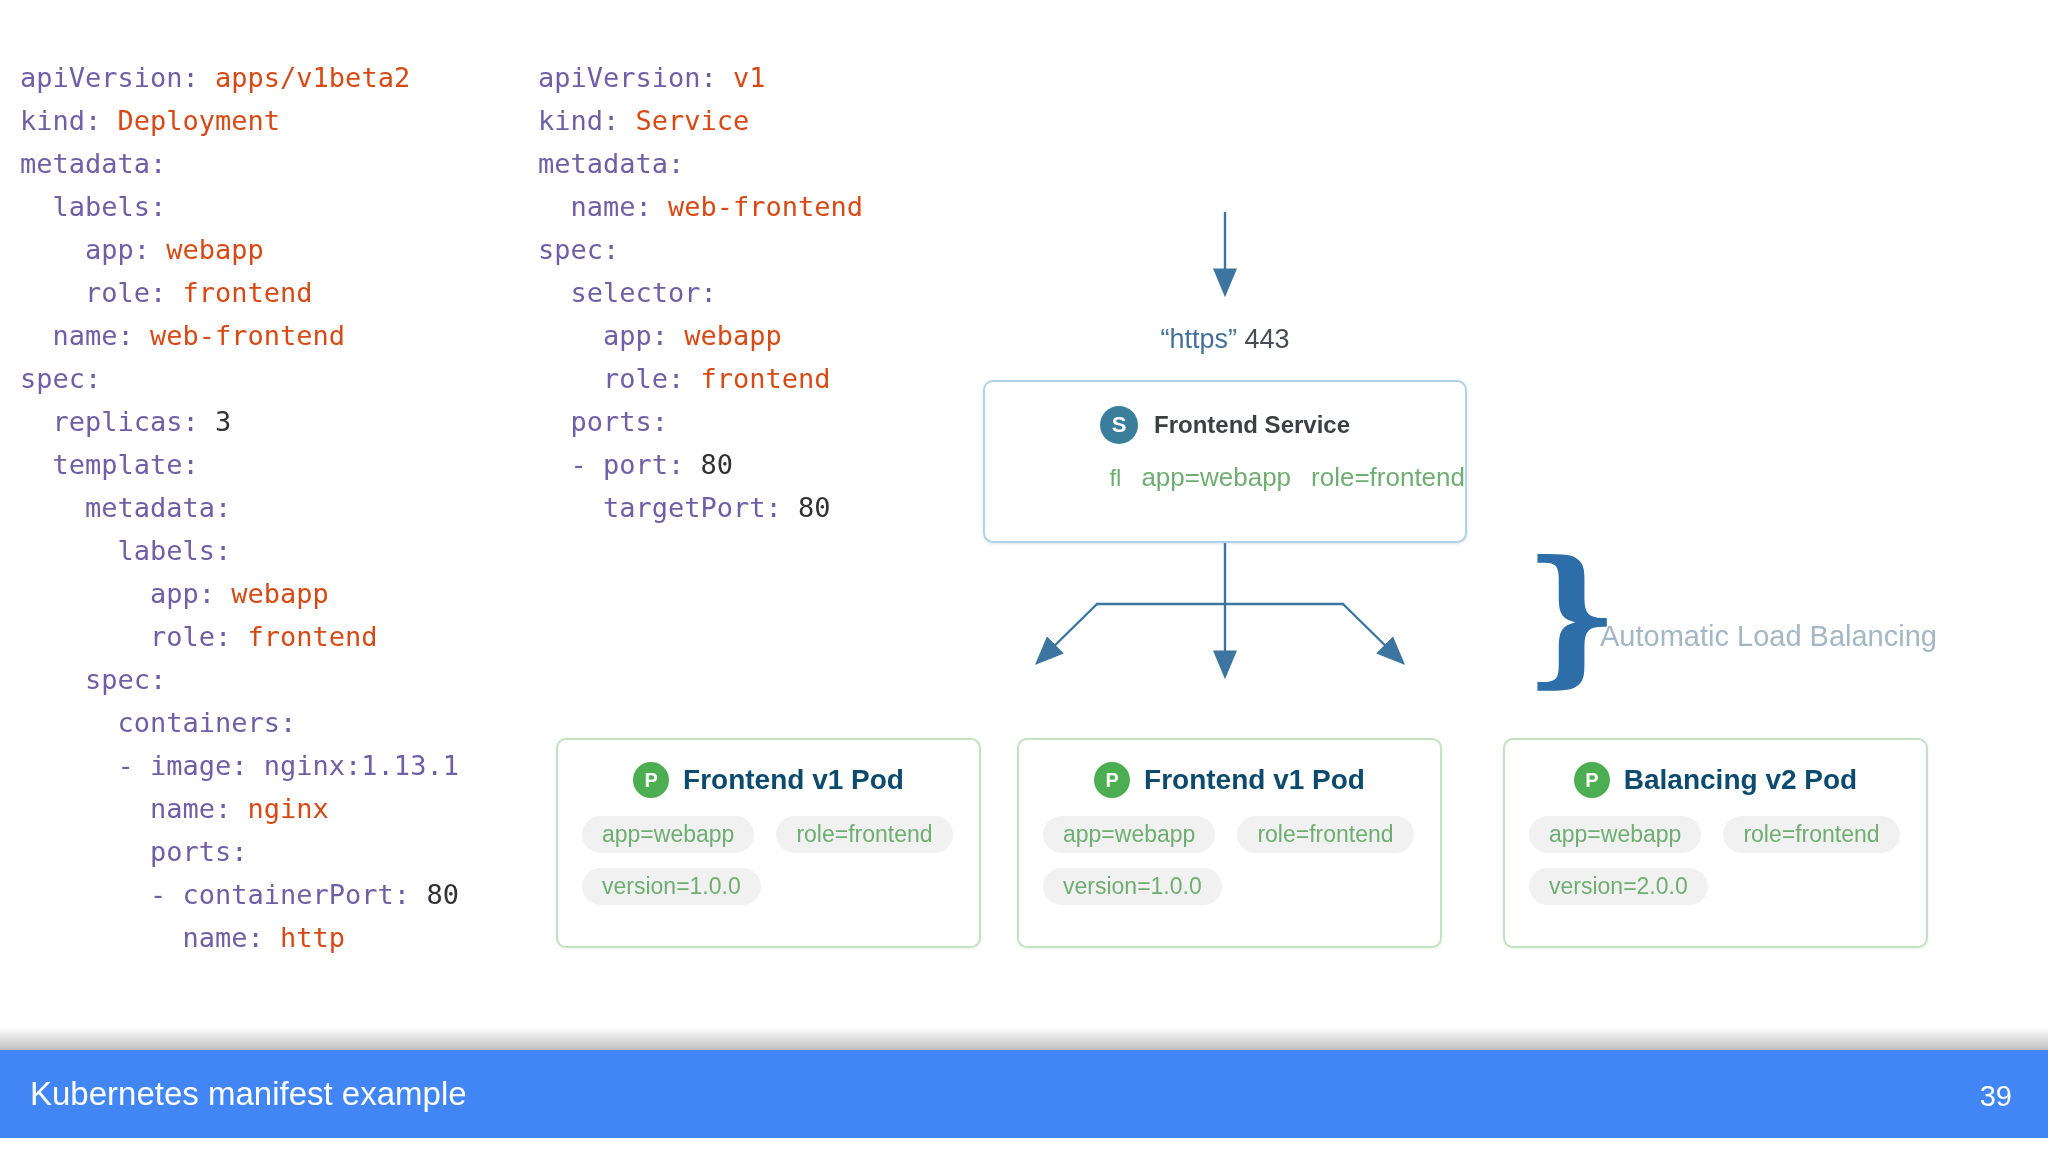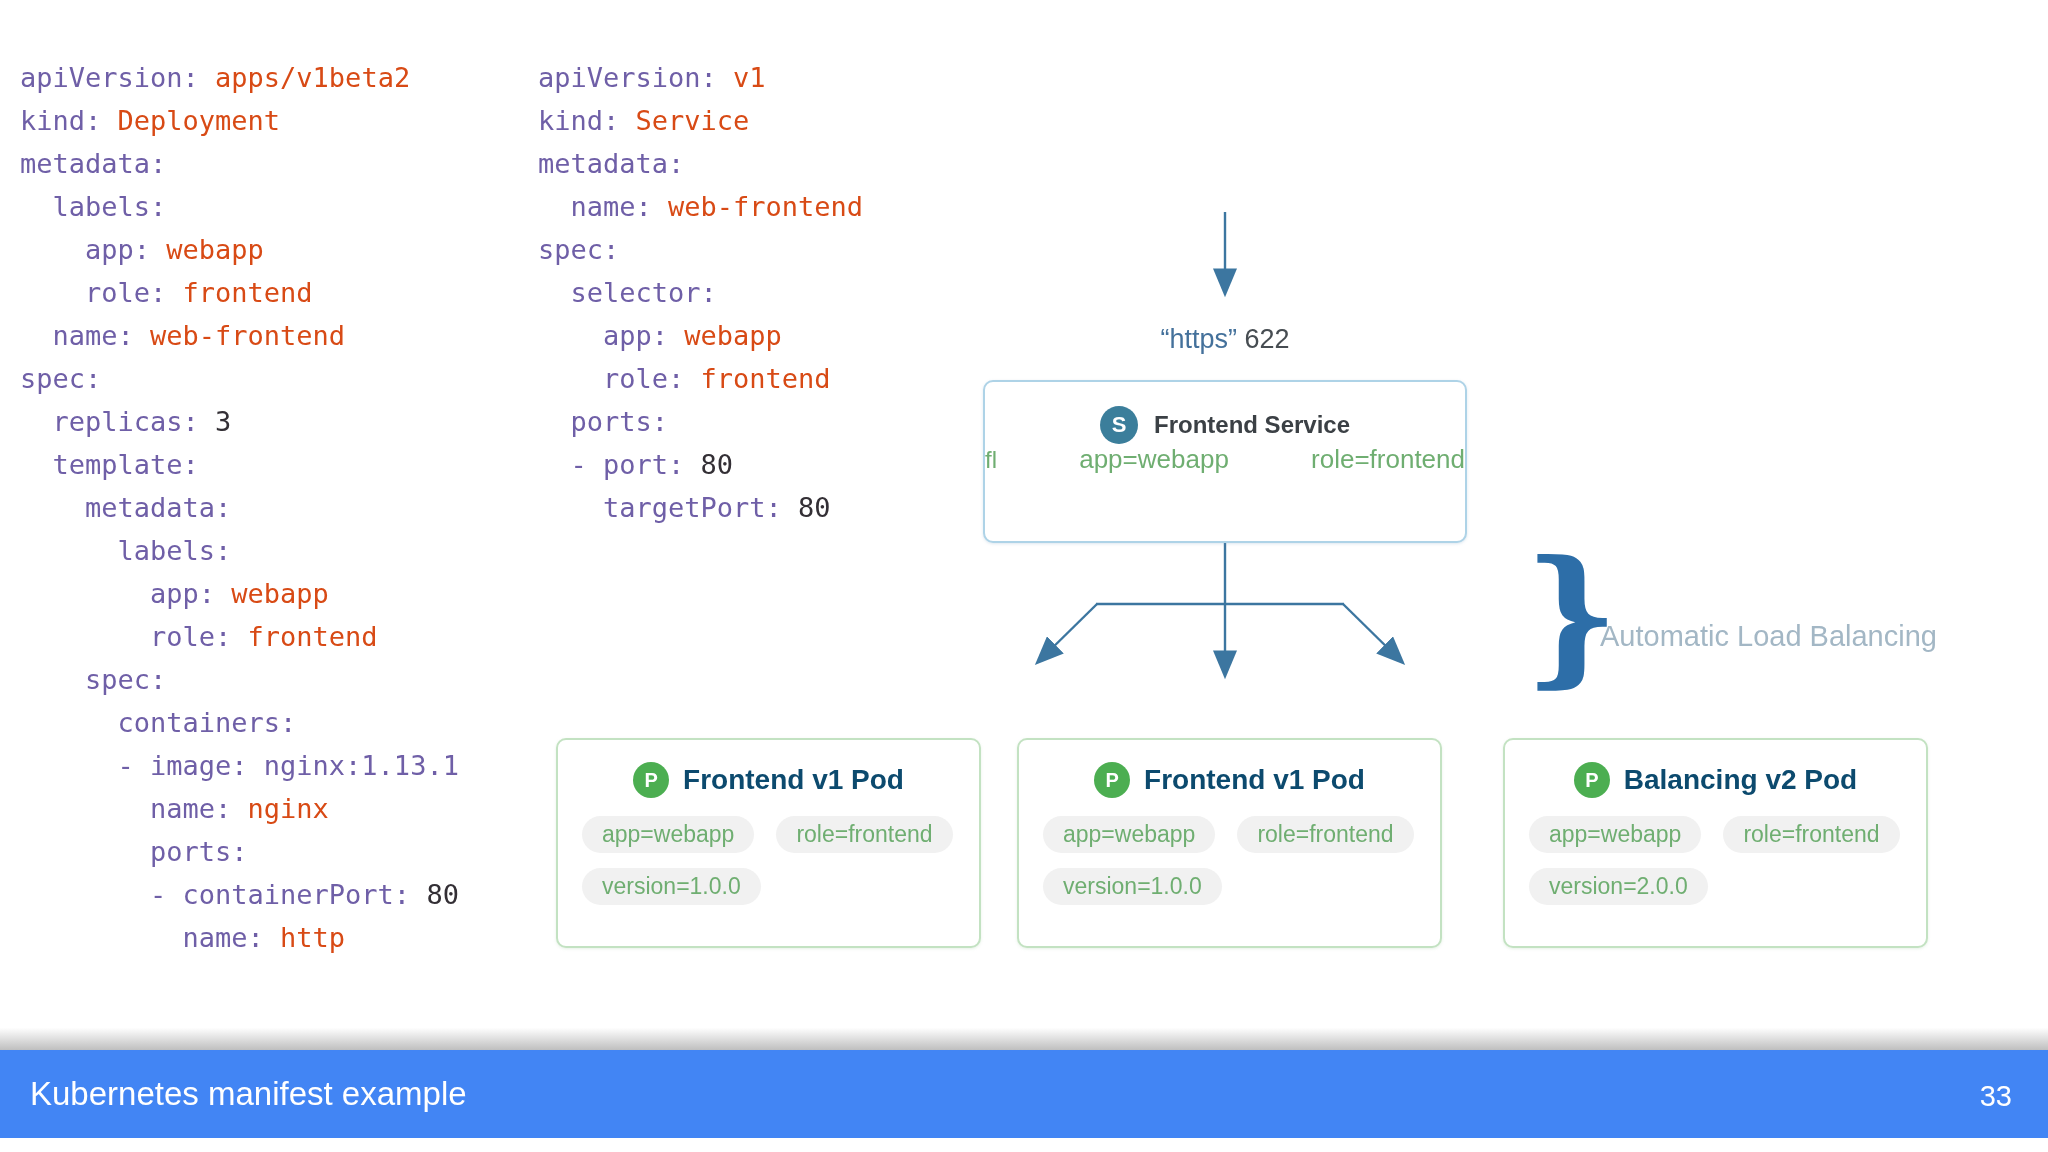--- a/index.html
+++ b/index.html
@@ -35,22 +35,22 @@
     box-sizing:border-box;
   }
   .box-title-row{display:flex;align-items:center;justify-content:center;margin-top:24px;}
   .node-icon{
     border-radius:50%;color:#ffffff;font-weight:bold;
     display:flex;align-items:center;justify-content:center;
   }
   .service-box .node-icon{width:38px;height:38px;font-size:22px;background:var(--service-icon-bg);}
   .service-box .box-title{font-size:24px;font-weight:bold;color:#3b4045;margin-left:16px;}
   .service-labels{
-    display:flex;align-items:center;justify-content:space-between;gap:26px;
-    font-size:26px;color:var(--label-green);
+    display:flex;align-items:center;justify-content:flex-end;gap:20px;
+    margin-top:18px;font-size:26px;color:var(--label-green);
   }
   .selector-glyph{font-size:24px;}
   .pod-box{
     position:absolute;top:738px;width:425px;height:210px;
     background:#ffffff;border:2px solid var(--pod-border);border-radius:10px;
     box-shadow:0 1px 3px rgba(140,190,140,.22);
     box-sizing:border-box;
   }
   .pod-box .node-icon{width:36px;height:36px;font-size:20px;background:var(--pod-icon-bg);}
   .pod-box .box-title{font-size:28px;font-weight:bold;color:#0c4a6e;margin-left:14px;}
@@ -104,21 +104,21 @@
     </defs>
     <line class="connector-line" x1="1225" y1="212" x2="1225" y2="290" marker-end="url(#arrowhead)"></line>
     <line class="connector-line" x1="1096" y1="604" x2="1344" y2="604"></line>
     <line class="connector-line" x1="1225" y1="543" x2="1225" y2="672" marker-end="url(#arrowhead)"></line>
     <line class="connector-line" x1="1097" y1="604" x2="1040" y2="660" marker-end="url(#arrowhead)"></line>
     <line class="connector-line" x1="1343" y1="604" x2="1400" y2="660" marker-end="url(#arrowhead)"></line>
   </svg>
 
   <div class="ingress-label">
     <span class="quoted">“https”</span>
-    <span class="port">622</span>
+    <span class="port">443</span>
   </div>
 
   <div class="service-box">
     <div class="box-title-row">
       <span class="node-icon">S</span>
       <span class="box-title">Frontend Service</span>
     </div>
     <div class="service-labels" id="service-labels">
       <span class="selector-glyph">fl</span>
     <span>app=webapp</span>
@@ -161,16 +161,16 @@
         </div>
     </div>
     </div>
 
   <div class="lb-brace">}</div>
   <div class="lb-annotation">Automatic Load Balancing</div>
 
   <div class="footer-strip"></div>
   <div class="footer-bar">
     <span class="footer-title">Kubernetes manifest example</span>
-    <span class="footer-page">33</span>
+    <span class="footer-page">39</span>
   </div>
 
 </main>
 
 </body></html>

